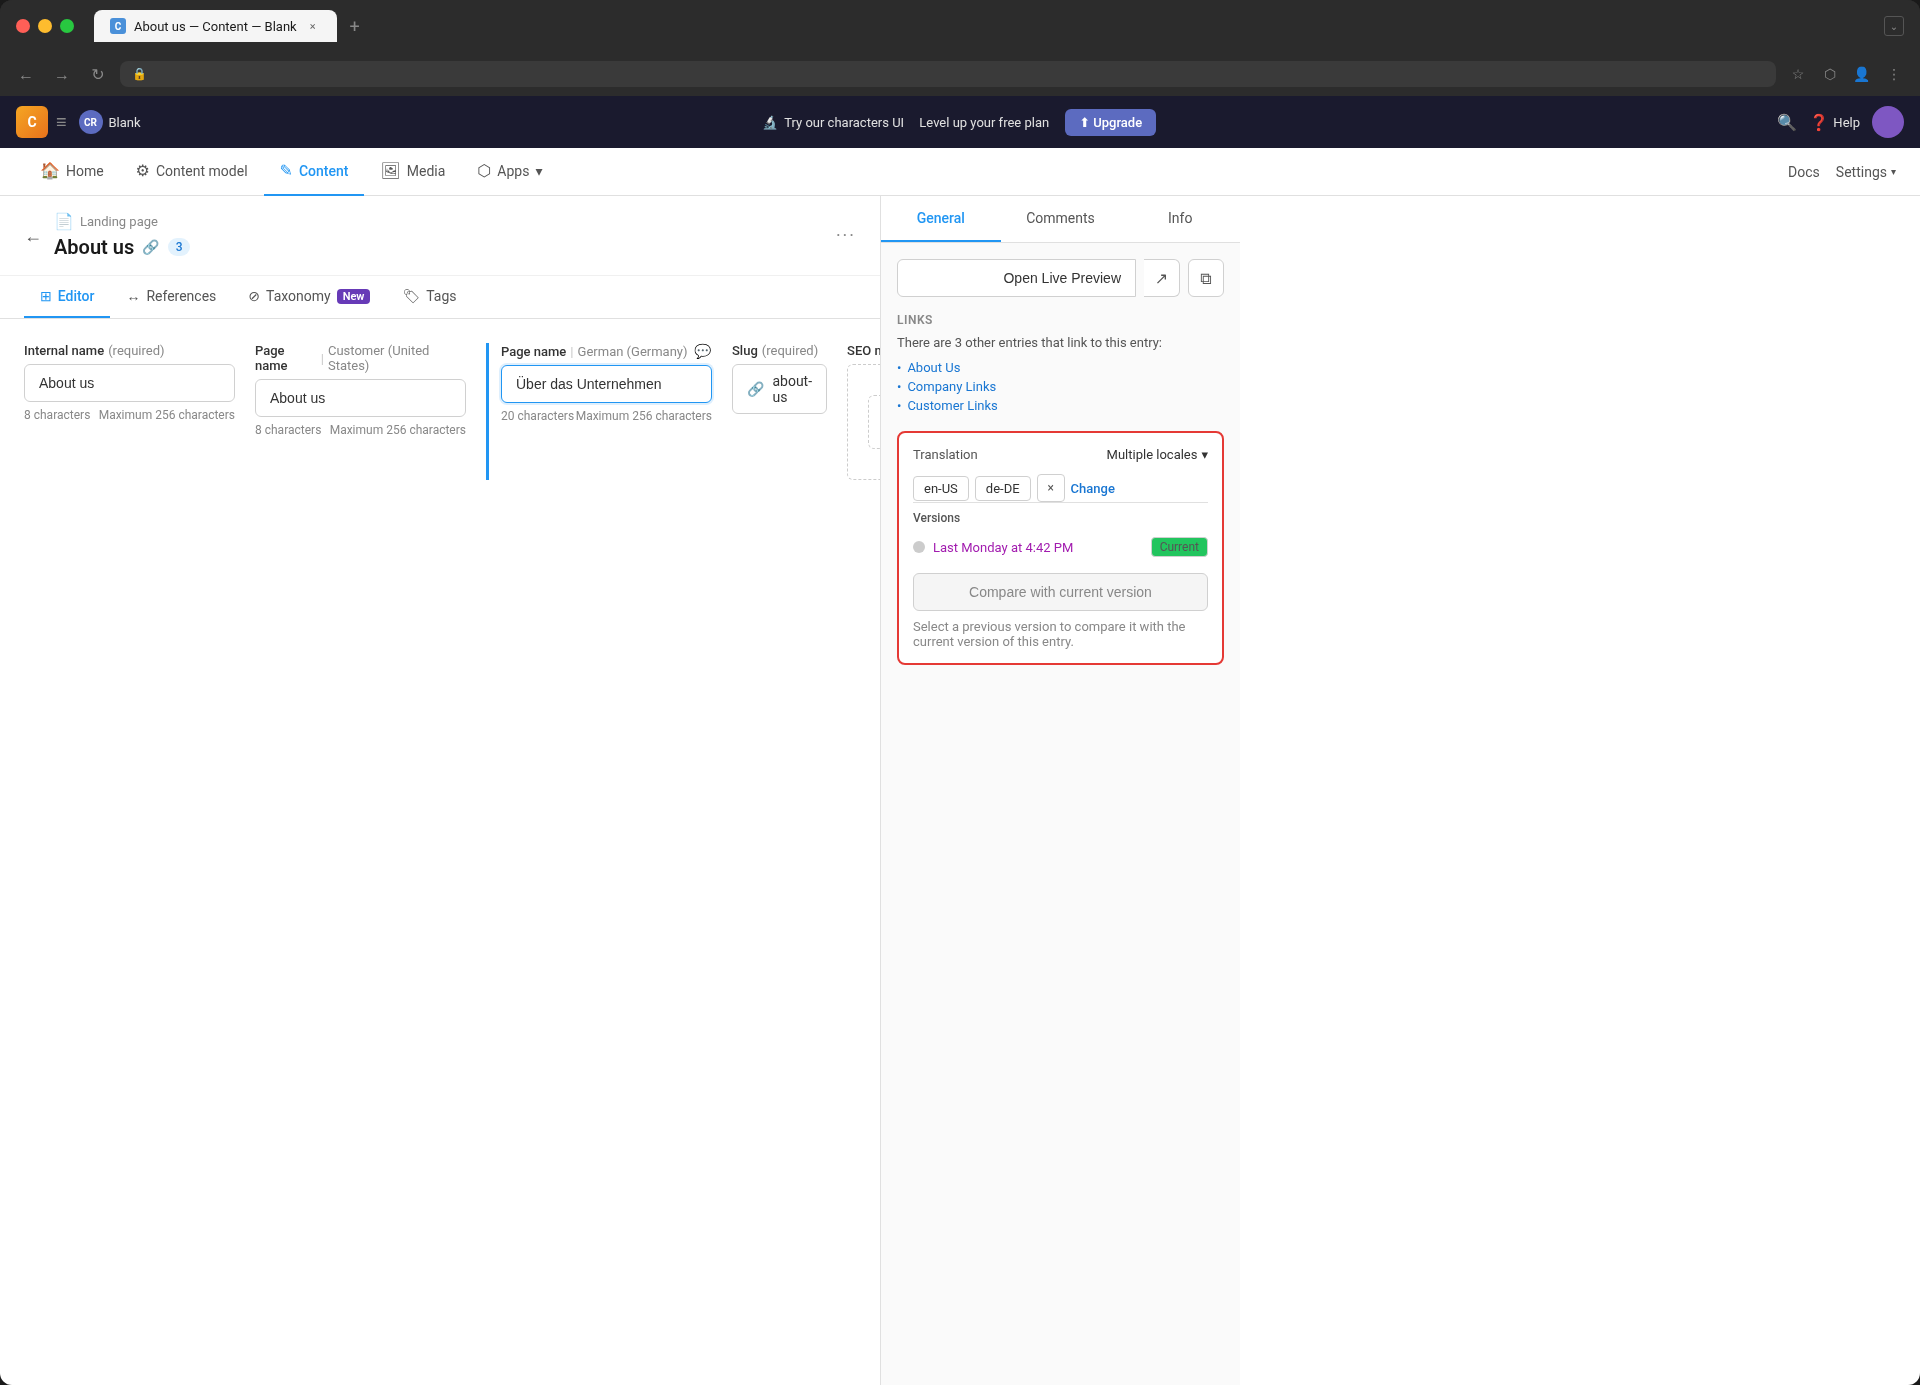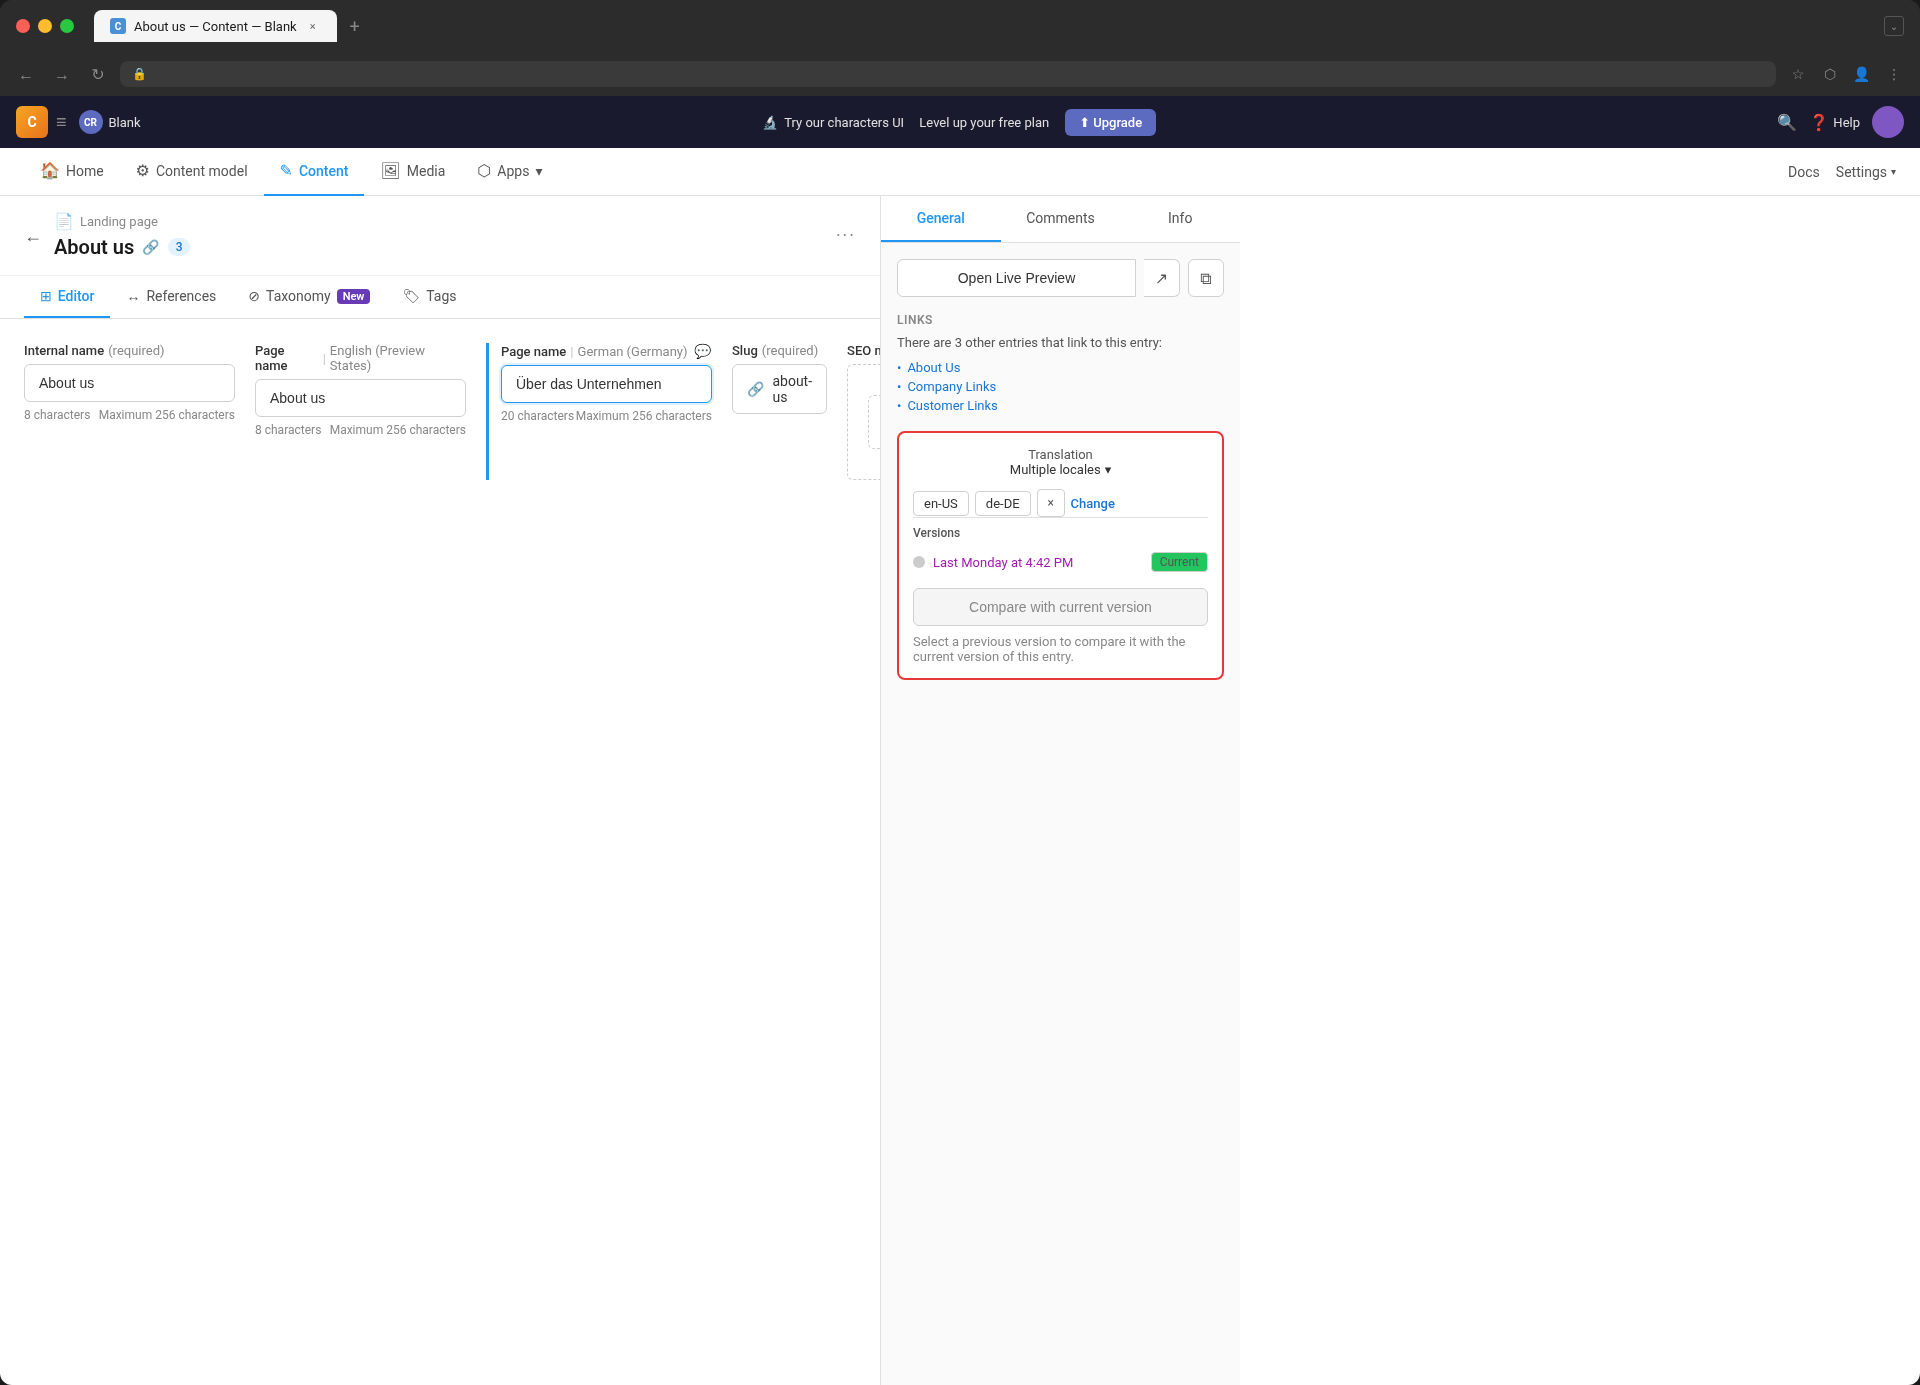--- a/index.html
+++ b/index.html
@@ -101,39 +101,39 @@
 
     .links-section { margin-bottom: 16px; }
     .links-title { font-size: 12px; font-weight: 600; color: #888; text-transform: uppercase; letter-spacing: 0.5px; margin-bottom: 8px; }
     .links-description { font-size: 13px; color: #555; margin-bottom: 8px; }
     .links-list { list-style: none; padding: 0; }
     .links-list li { padding: 2px 0; }
     .links-list li a { color: #1976d2; font-size: 13px; text-decoration: none; display: flex; align-items: center; gap: 6px; }
     .links-list li a:before { content: '•'; color: #1976d2; }
 
     .translation-box { border: 2px solid #e53935; border-radius: 8px; padding: 14px; margin-bottom: 16px; background: white; }
-    .translation-header { display: flex; align-items: center; justify-content: space-between; margin-bottom: 12px; flex-direction: column; }
+    .translation-header { display: flex; align-items: flex-start; justify-content: space-between; margin-bottom: 12px; }
     .translation-label { font-size: 13px; color: #555; }
     .translation-locale-select { font-size: 13px; color: #333; display: flex; align-items: center; gap: 4px; cursor: pointer; }
     .locale-tags { display: flex; gap: 6px; align-items: center; }
     .locale-tag { padding: 4px 10px; border: 1px solid #d0d0d0; border-radius: 4px; font-size: 13px; color: #333; background: white; cursor: pointer; }
     .locale-x-btn { width: 28px; height: 28px; display: flex; align-items: center; justify-content: center; border: 1px solid #d0d0d0; border-radius: 4px; cursor: pointer; background: white; color: #555; font-size: 12px; }
     .change-btn { color: #1976d2; font-size: 13px; cursor: pointer; font-weight: 500; }
 
     .versions-section { }
     .versions-title { font-size: 12px; font-weight: 500; color: #555; margin-bottom: 12px; padding-top: 8px; border-top: 1px solid #e0e0e0; }
     .version-item { display: flex; align-items: center; gap: 8px; margin-bottom: 8px; }
     .version-dot { width: 12px; height: 12px; border-radius: 50%; background: #ccc; flex-shrink: 0; }
     .version-time { font-size: 13px; color: #a21caf; flex: 1; }
     .version-badge { background: #22c55e; border: 1px solid #d0d0d0; border-radius: 4px; padding: 2px 8px; font-size: 12px; color: #555; }
     .compare-btn { width: 100%; padding: 10px 0; background: #f5f5f5; border: 1px solid #d0d0d0; border-radius: 6px; font-size: 14px; color: #888; cursor: pointer; margin-top: 8px; }
     .compare-hint { font-size: 13px; color: #888; margin-top: 8px; }
 
     .preview-btn-container { display: flex; gap: 8px; align-items: stretch; margin-bottom: 16px; }
-    .preview-main-btn { flex: 1; padding: 10px 14px; background: white; border: 1px solid #d0d0d0; border-radius: 6px 0 0 6px; font-size: 14px; color: #333; cursor: pointer; text-align: center; font-weight: 500; }
+    .preview-main-btn { flex: 1; padding: 10px 14px; background: white; border: 1px solid #d0d0d0; border-radius: 6px 0 0 6px; font-size: 14px; color: #333; cursor: pointer; text-align: right; font-weight: 500; }
     .preview-side-btn { width: 36px; border: 1px solid #d0d0d0; border-left: none; border-radius: 0 6px 6px 0; background: white; display: flex; align-items: center; justify-content: center; cursor: pointer; color: #555; }
     .preview-copy-btn { width: 36px; border: 1px solid #d0d0d0; border-radius: 6px; background: white; display: flex; align-items: center; justify-content: center; cursor: pointer; color: #555; }
   </style>
 </head>
 <body>
 
 <div class="browser-chrome">
 
   <div class="title-bar">
     <div class="traffic-lights">
@@ -278,21 +278,21 @@
             <div class="field-meta">
               <span>8 characters</span>
               <span>Maximum 256 characters</span>
             </div>
           </div>
 
           <div class="form-field">
             <div class="field-label">
               <span>Page name</span>
               <span class="divider"> | </span>
-              <span class="locale">English (Preview States)</span>
+              <span class="locale">Customer (United States)</span>
             </div>
             <input type="text" class="field-input" value="About us" style="">
             <div class="field-meta">
               <span>8 characters</span>
               <span>Maximum 256 characters</span>
             </div>
           </div>
 
           <div class="form-field" style="border-left: 3px solid #2196f3; padding-left: 12px;">
             <div style="display:flex;align-items:center;justify-content:space-between;">

